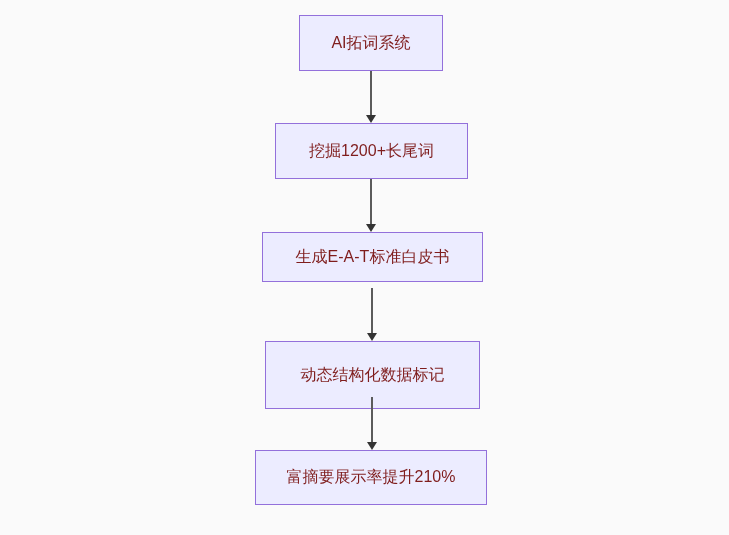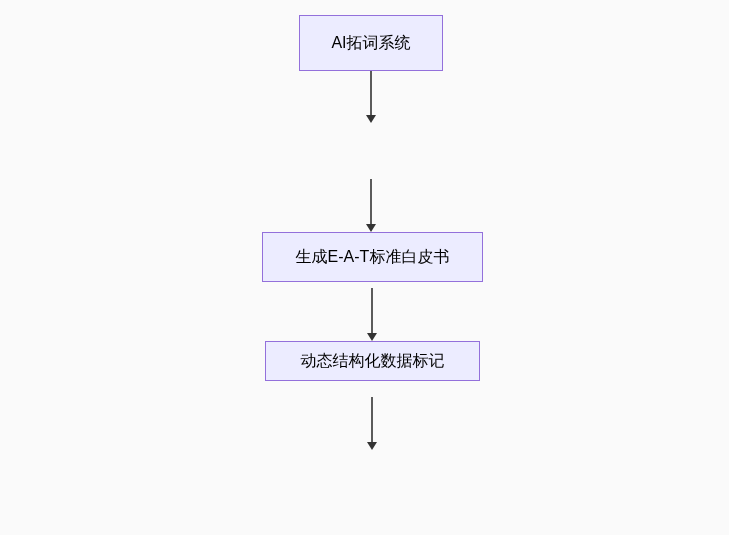--- a/index.html
+++ b/index.html
@@ -13,32 +13,32 @@
     width: 729px;
     height: 535px;
     background: #fafafa;
     overflow: hidden;
   }
   .node {
     position: absolute;
     box-sizing: border-box;
     background: #ececff;
     border: 1.5px solid #9370db;
-    color: #000000;
+    color: #7f1d1d;
     font-size: 16px;
     display: flex;
     align-items: center;
     justify-content: center;
     text-align: center;
     white-space: nowrap;
   }
   .node-1 { left: 299px; top: 15px;  width: 144px; height: 56px; }
   .node-2 { left: 275px; top: 123px; width: 193px; height: 56px; }
   .node-3 { left: 262px; top: 232px; width: 221px; height: 50px; }
-  .node-4 { left: 265px; top: 341px; width: 215px; height: 40px; }
+  .node-4 { left: 265px; top: 341px; width: 215px; height: 68px; }
   .node-5 { left: 255px; top: 450px; width: 232px; height: 55px; }
 
   .edge {
     position: absolute;
     width: 10px;
   }
   .edge-1 { left: 366px; top: 71px;  height: 52px; }
   .edge-2 { left: 366px; top: 179px; height: 53px; }
   .edge-3 { left: 367px; top: 288px; height: 53px; }
   .edge-4 { left: 367px; top: 397px; height: 53px; }
@@ -68,20 +68,23 @@
 
   <div class="node node-1">
     <span>AI拓词系统</span>
   </div>
 
   <div class="edge edge-1">
     <div class="edge-line"></div>
     <div class="edge-head"></div>
   </div>
 
+  <div class="node node-2">
+    <span>挖掘1200+长尾词</span>
+  </div>
 
   <div class="edge edge-2">
     <div class="edge-line"></div>
     <div class="edge-head"></div>
   </div>
 
   <div class="node node-3">
     <span>生成E-A-T标准白皮书</span>
   </div>
 
@@ -92,14 +95,17 @@
 
   <div class="node node-4">
     <span>动态结构化数据标记</span>
   </div>
 
   <div class="edge edge-4">
     <div class="edge-line"></div>
     <div class="edge-head"></div>
   </div>
 
+  <div class="node node-5">
+    <span>富摘要展示率提升210%</span>
+  </div>
 
 </div>
 
 </body></html>

